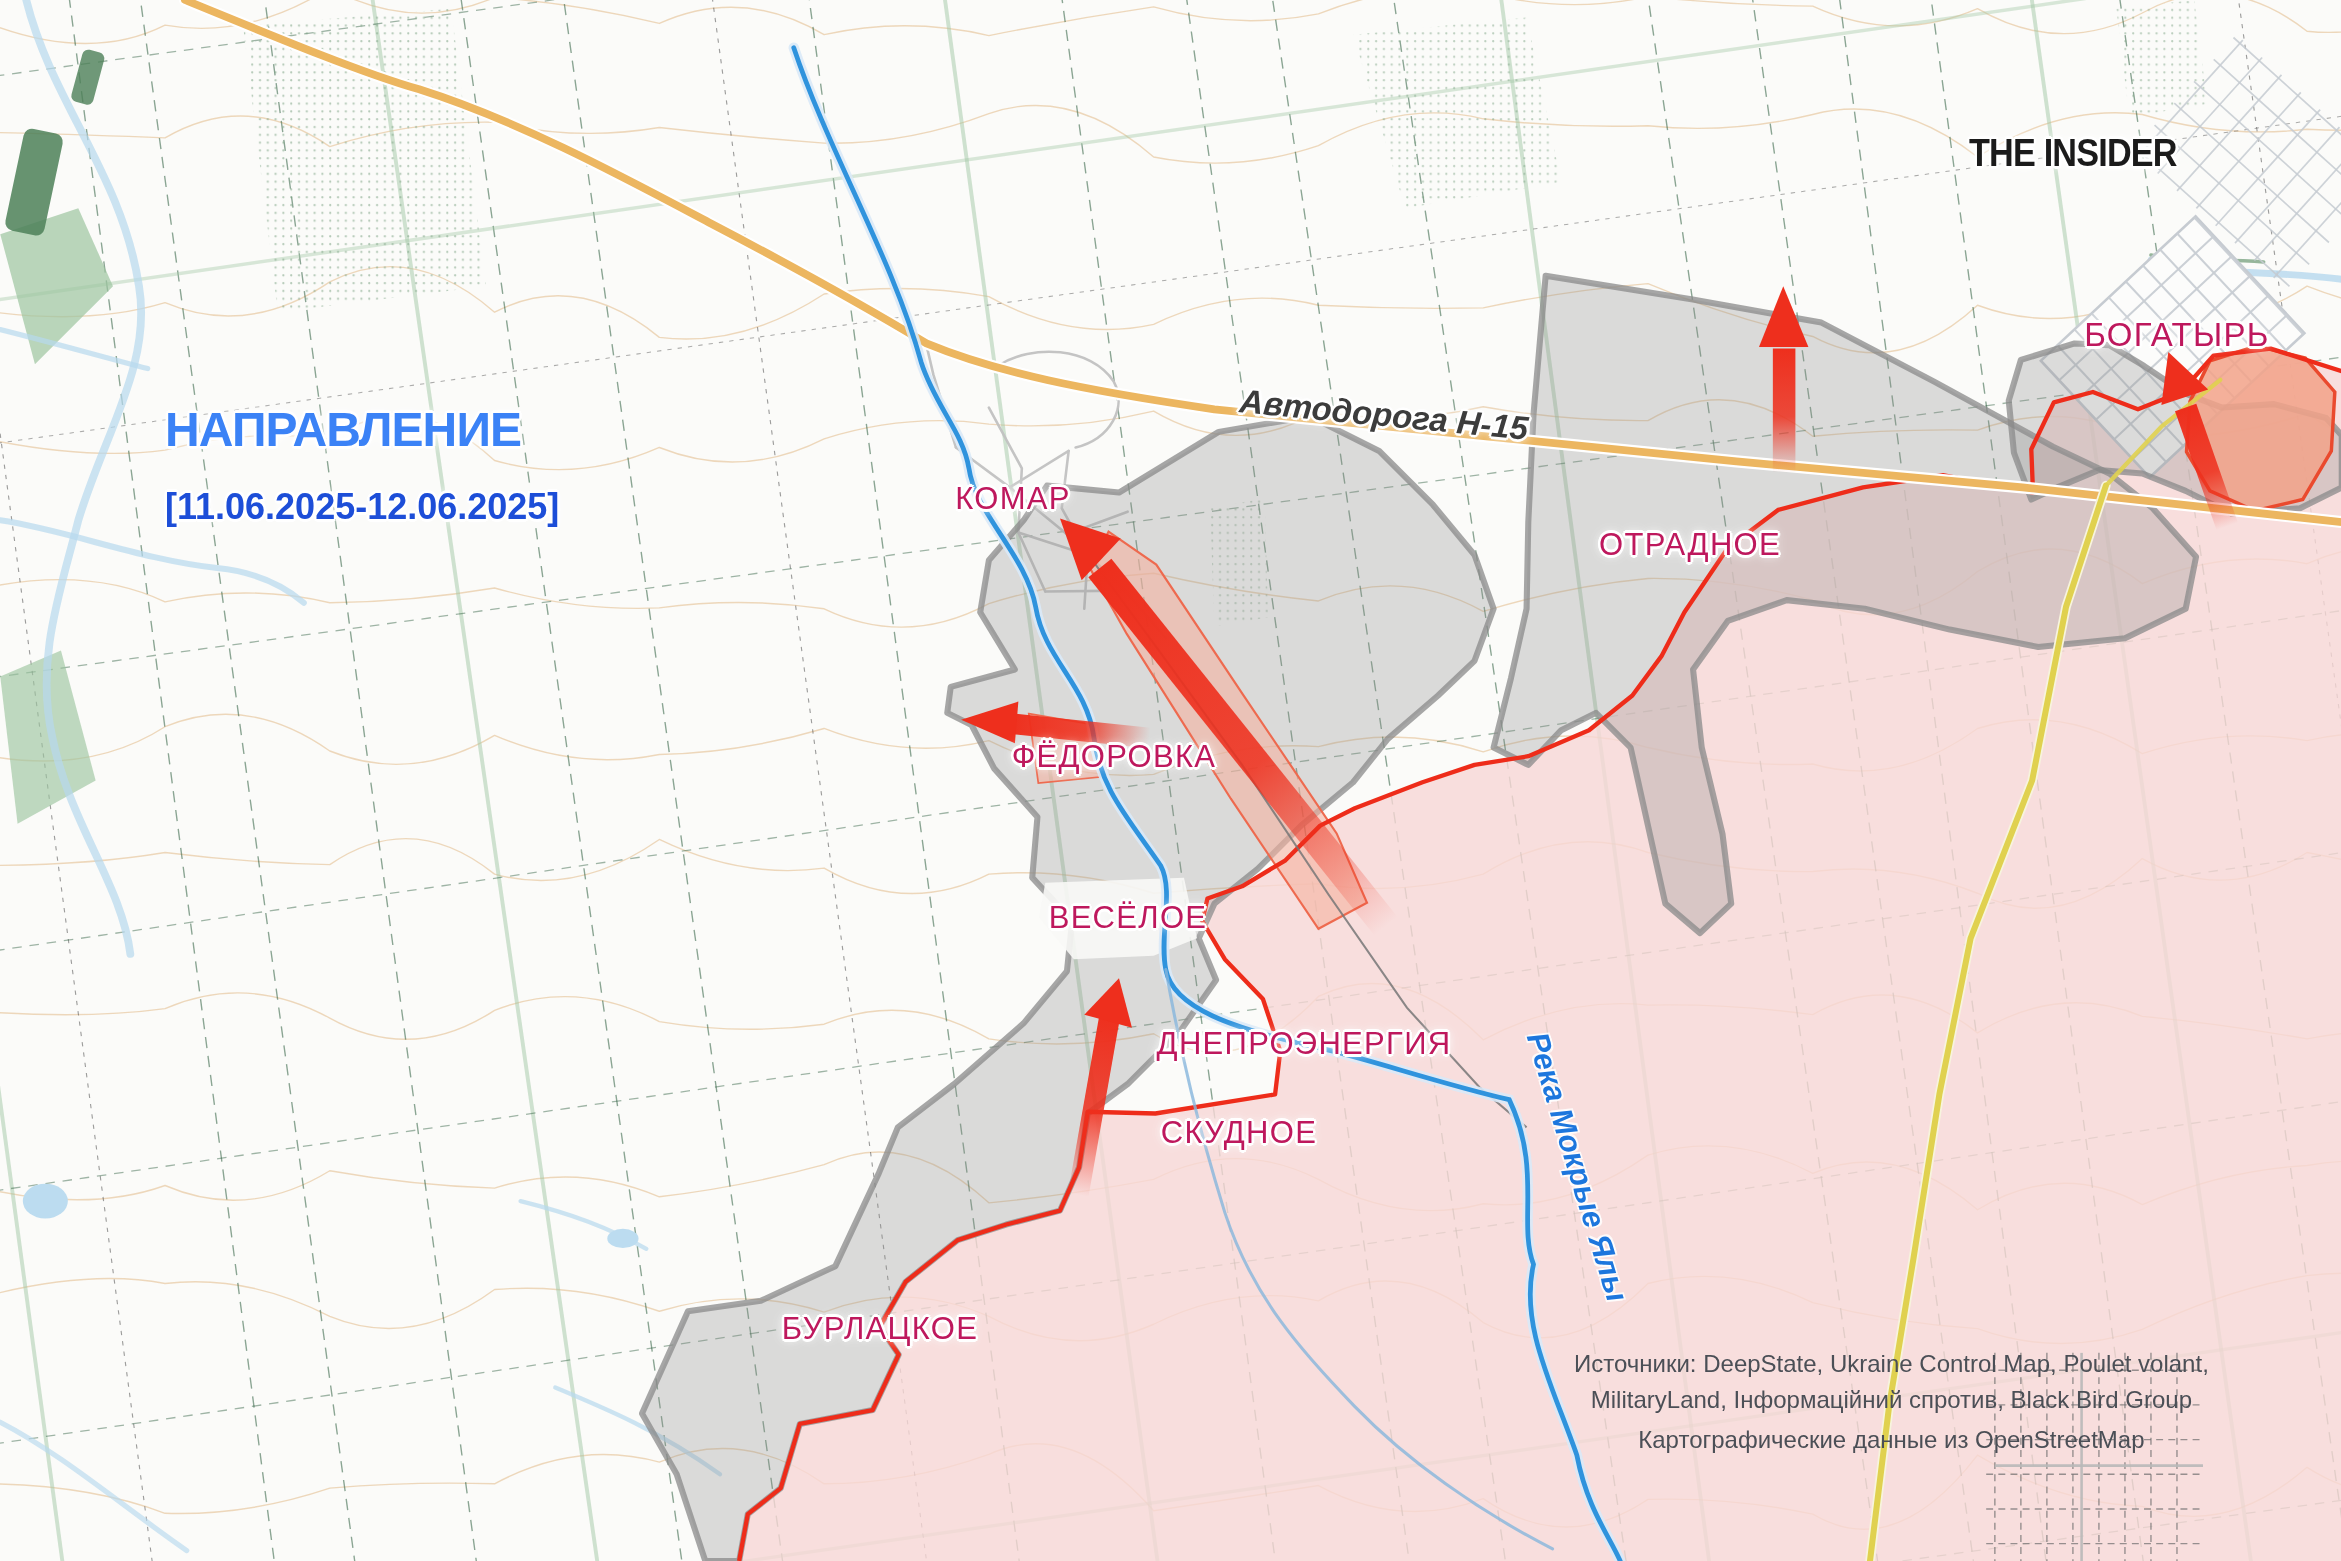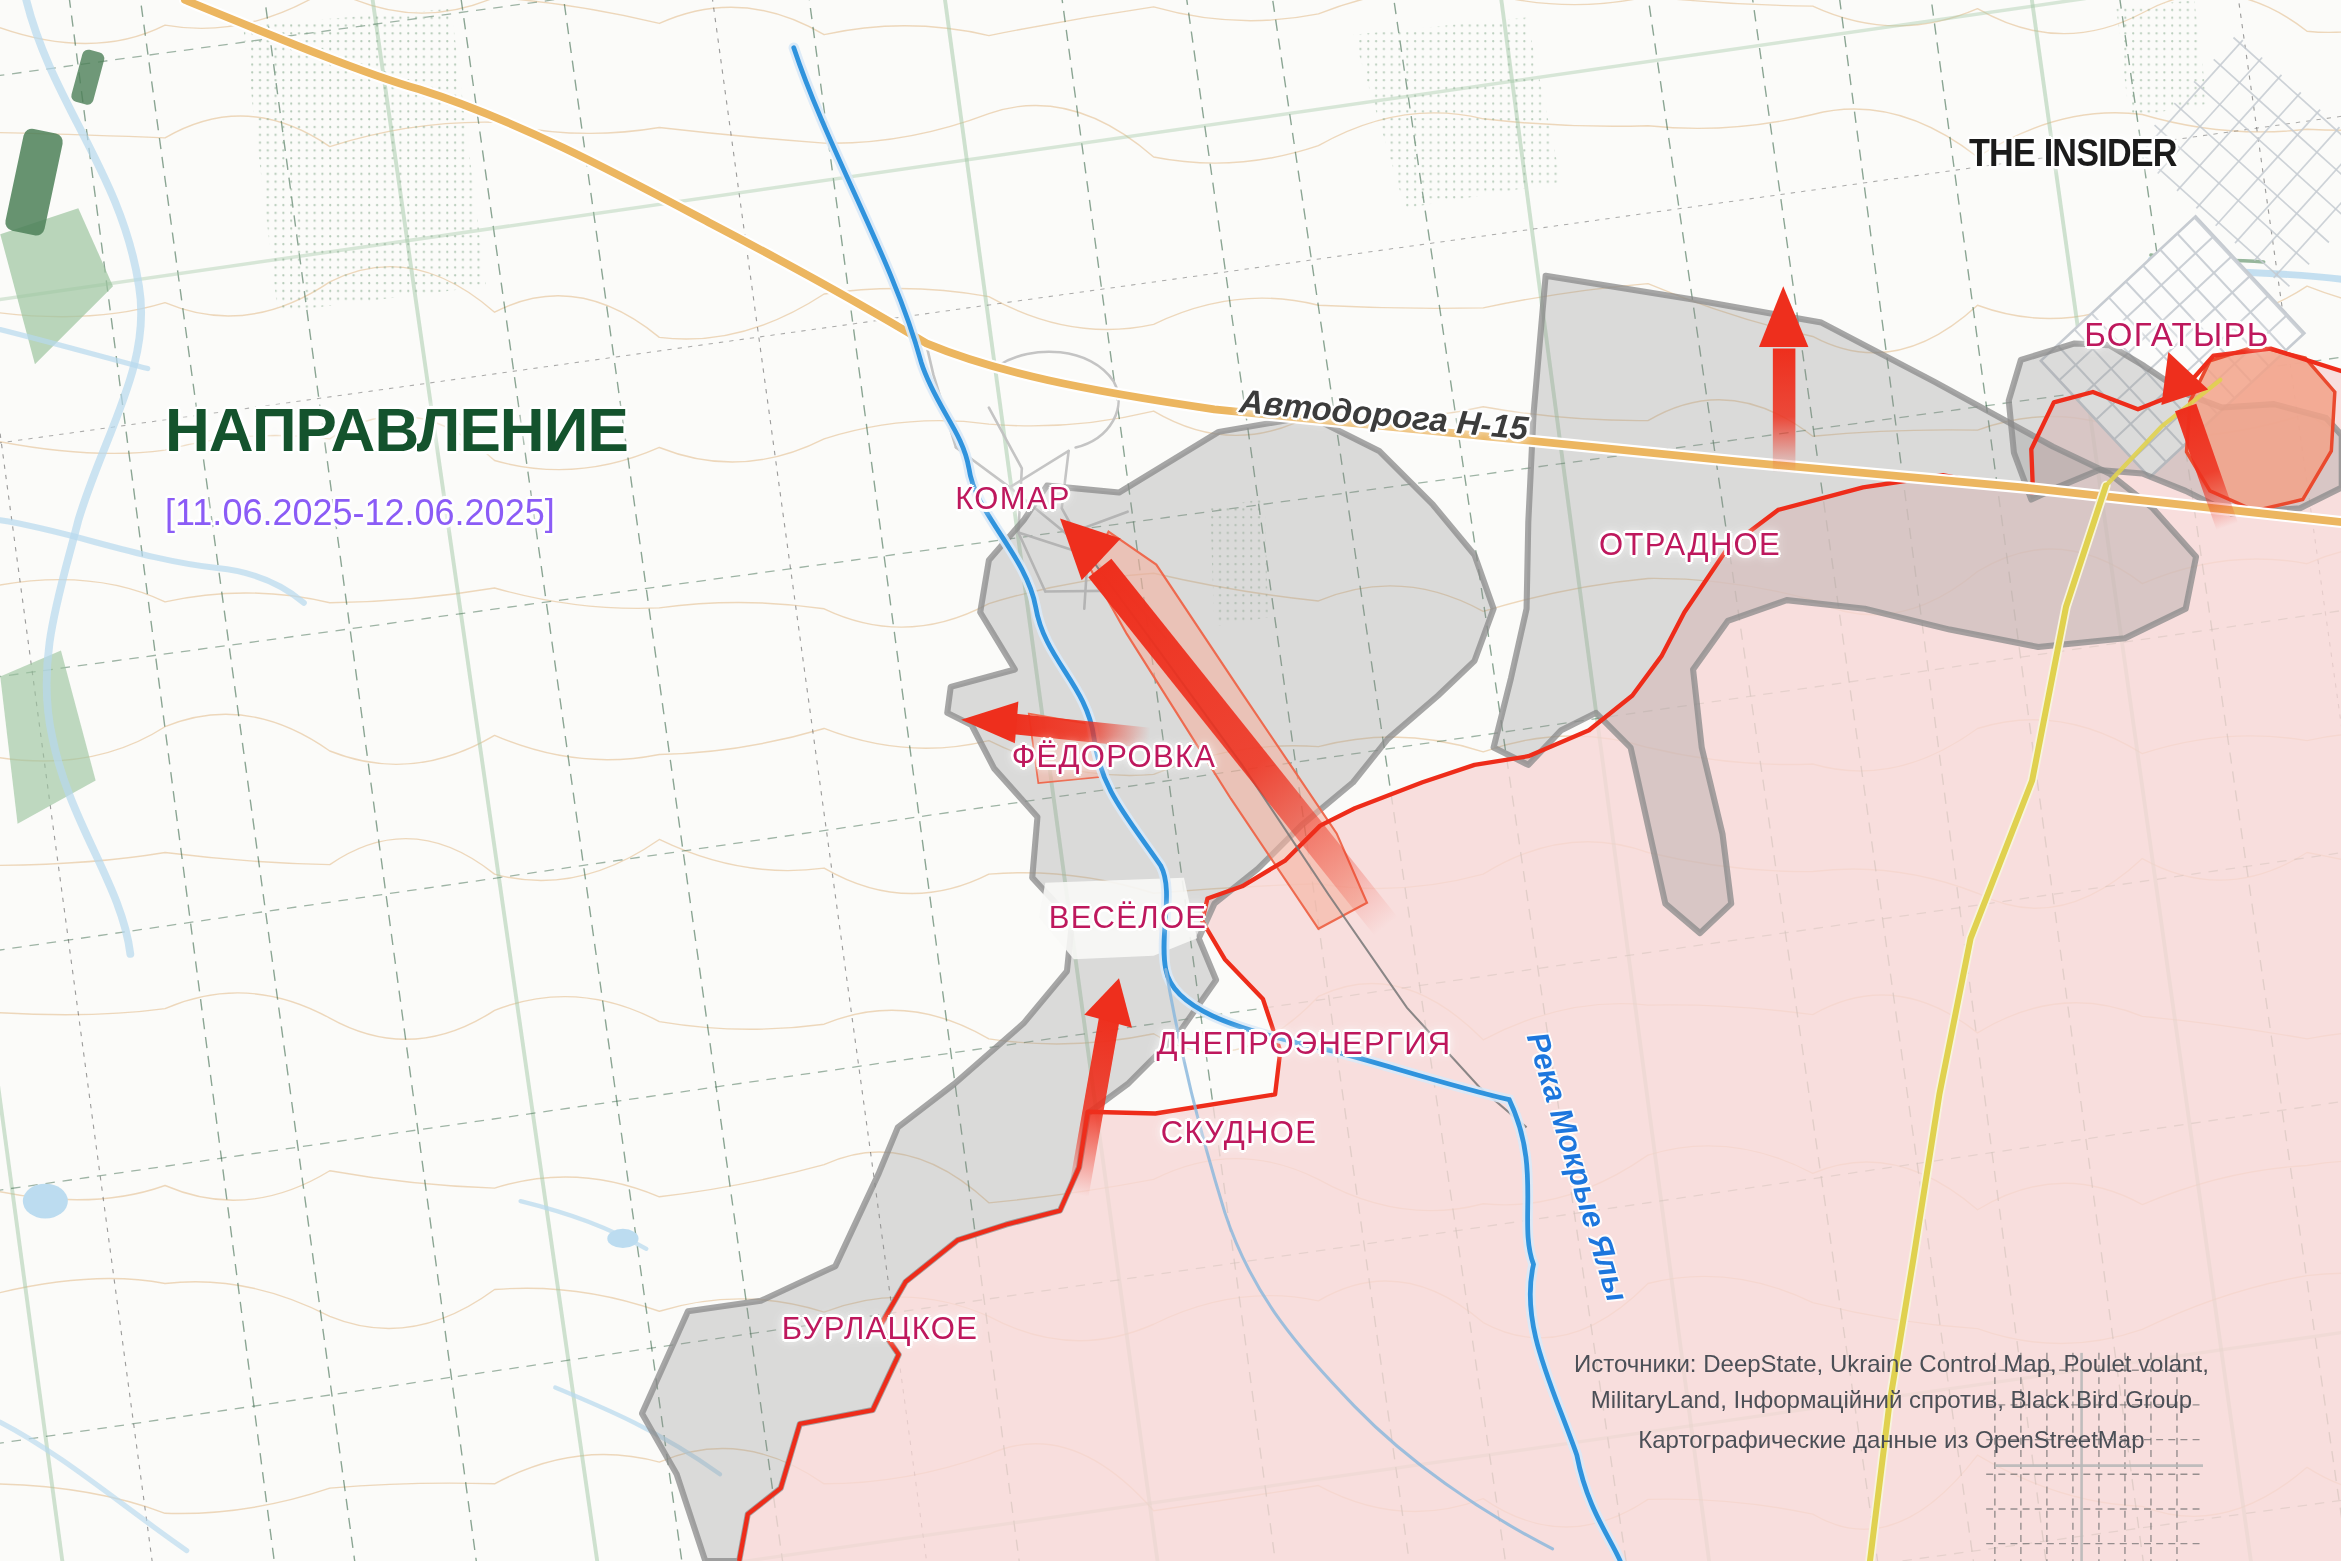--- a/index.html
+++ b/index.html
@@ -14,22 +14,22 @@
   .halo{
     text-shadow:-1.7px -1.7px 0 #fff,1.7px -1.7px 0 #fff,-1.7px 1.7px 0 #fff,1.7px 1.7px 0 #fff,
       -2.6px 0 0 #fff,2.6px 0 0 #fff,0 -2.6px 0 #fff,0 2.6px 0 #fff,0 0 8.7px #fff,0 0 14px #fff;
   }
   .town{
     font-size:31px;font-weight:400;letter-spacing:1.3px;color:#be185d;
     transform:translate(-50%,-50%);
   }
   #title-block{left:165px;top:389px;}
   #title-line1{font-size:62px;line-height:82px;font-weight:700;color:#f2382a;letter-spacing:-0.9px;}
-  #title-line2{font-size:62px;line-height:82px;font-weight:700;color:#14532d;letter-spacing:-0.9px;}
-  #date-range{font-size:36px;font-weight:400;color:#8b5cf6;margin-top:21px;letter-spacing:0;}
+  #title-line2{font-size:48px;line-height:82px;font-weight:700;color:#3b82f6;letter-spacing:-0.9px;}
+  #date-range{font-size:36px;font-weight:700;color:#1d4ed8;margin-top:15px;letter-spacing:0;}
   #logo{left:1969px;top:132px;font-size:38px;font-weight:900;color:#1b1b1b;
     letter-spacing:-0.9px;transform:scaleX(.9);transform-origin:left top;}
   #road-label{left:1384px;top:415px;font-size:33px;font-weight:700;font-style:italic;color:#3c3c3c;
     transform:translate(-50%,-50%) rotate(5.5deg);}
   #river-label{left:1577px;top:1167px;font-size:31px;font-weight:700;font-style:italic;color:#1d76dd;
     transform:translate(-50%,-50%) rotate(73deg);
     text-shadow:-1.7px -1.7px 0 rgba(255,255,255,.8),1.7px -1.7px 0 rgba(255,255,255,.8),
       -1.7px 1.7px 0 rgba(255,255,255,.8),1.7px 1.7px 0 rgba(255,255,255,.8);}
   #sources{left:1574px;top:1346px;font-size:24px;line-height:36px;color:#4b4f56;text-align:center;}
   #sources .src3{margin-top:4px;}

